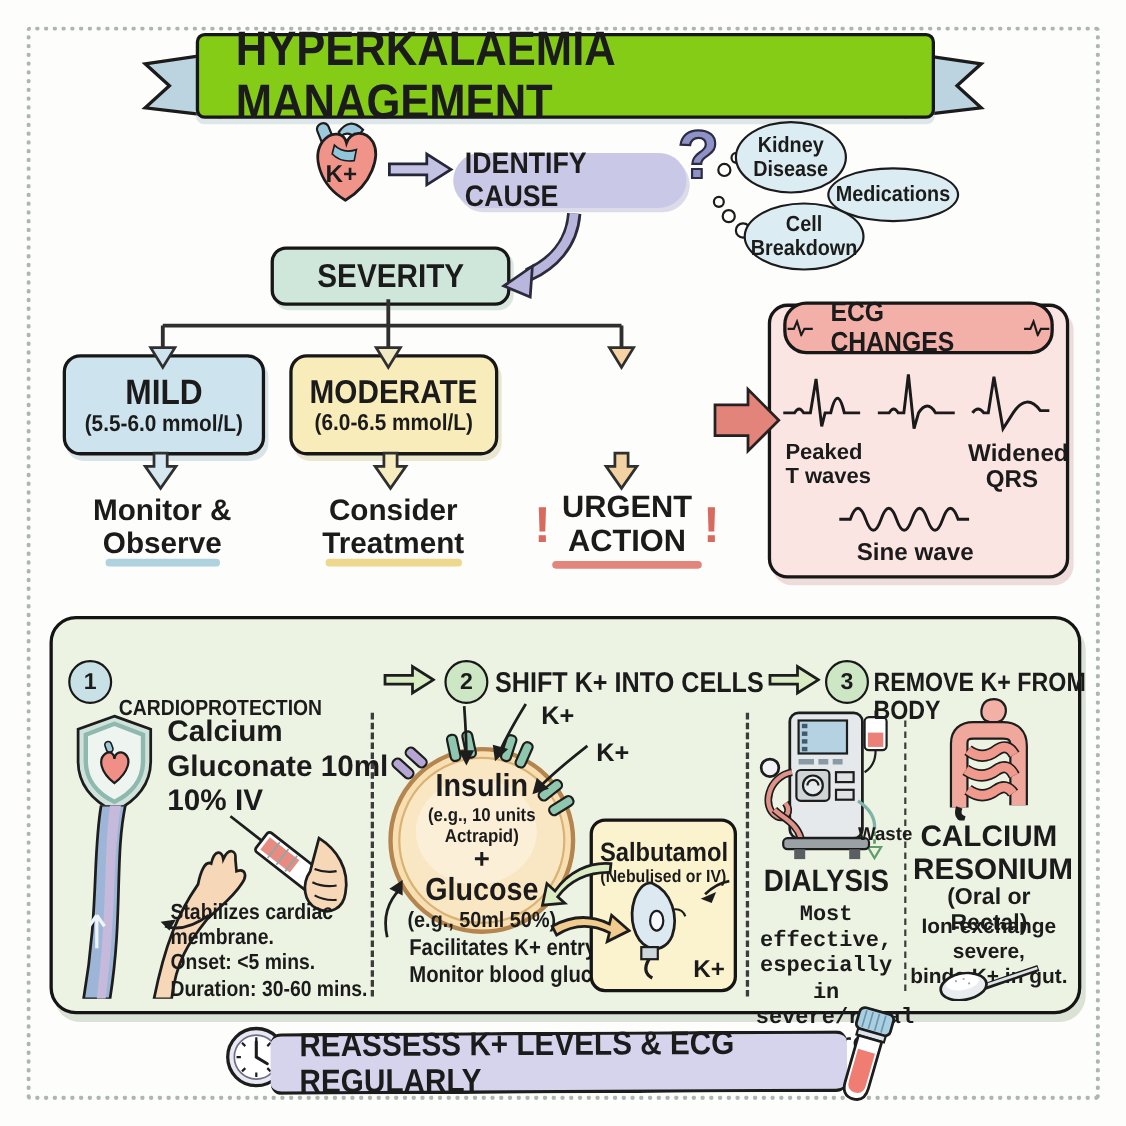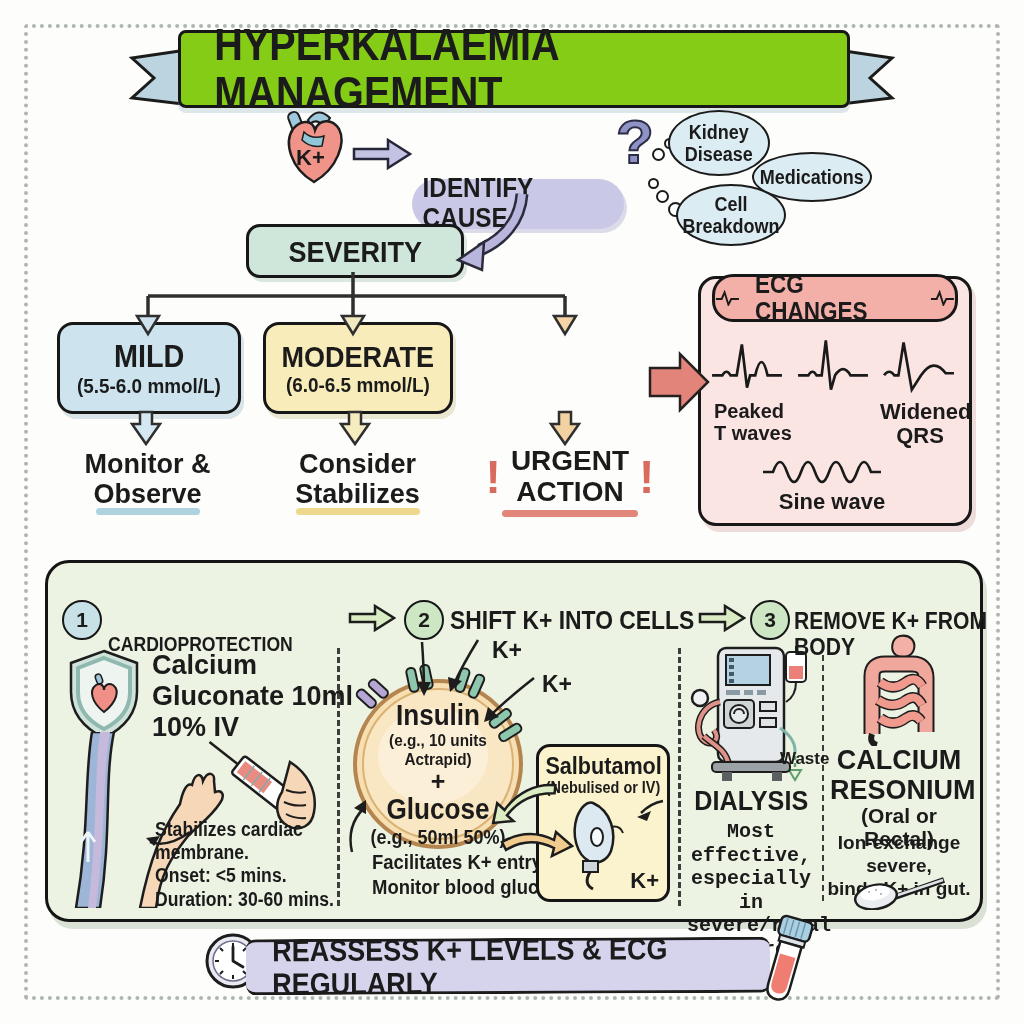--- a/index.html
+++ b/index.html
@@ -45,21 +45,21 @@
     <path d="M32,14 q10,-14 22,-2 l-6,8 q-8,-8 -14,-2 Z" fill="#9ec9dd" stroke="#1d1d1d" stroke-width="2"></path>
     <path d="M38,76 C14,62 8,36 17,23 C26,12 37,15 39,24 C43,13 56,12 63,23 C70,36 62,62 38,76 Z" fill="#f0948a" stroke="#1d1d1d" stroke-width="2.5"></path>
     <path d="M28,26 q8,8 20,4 l-2,10 q-12,2 -20,-6 Z" fill="#8fc6d8" stroke="#1d1d1d" stroke-width="1.5"></path>
   </svg>
   <div class="abs txt" style="left:296px;top:146px;font-size:22px;">K+</div>
 
   <svg class="abs" style="left:352px;top:136px;" width="62" height="36">
     <polygon points="2,13 36,13 36,4 58,18 36,32 36,23 2,23" fill="#c3c2e2" stroke="#26263a" stroke-width="2.5"></polygon>
   </svg>
 
-  <div class="abs" style="left:412px;top:139px;width:212px;height:50px;background:#c9c8e6;border-radius:26px;display:flex;align-items:center;justify-content:center;box-shadow:3px 4px 0 rgba(170,168,210,0.4);margin-top:40px;">
+  <div class="abs" style="left:412px;top:139px;width:212px;height:50px;background:#c9c8e6;border-radius:26px;display:flex;align-items:center;justify-content:center;box-shadow:3px 4px 0 rgba(170,168,210,0.4);">
     <div class="txt cond" style="font-size:27px;">IDENTIFY CAUSE</div>
   </div>
 
   <div class="abs txt" style="left:616px;top:108px;font-size:62px;color:#8e92c6;-webkit-text-stroke:2px #2c2c44;">?</div>
 
   <div class="bubble-dot" style="left:652px;top:148px;width:9px;height:9px;"></div>
   <div class="bubble-dot" style="left:664px;top:138px;width:7px;height:7px;"></div>
   <div class="bubble-dot" style="left:648px;top:178px;width:7px;height:7px;"></div>
   <div class="bubble-dot" style="left:656px;top:190px;width:9px;height:9px;"></div>
   <div class="bubble-dot" style="left:668px;top:202px;width:11px;height:11px;"></div>
@@ -105,21 +105,21 @@
   <div class="abs box" style="left:263px;top:322px;width:184px;height:86px;background:#f8ecba;box-shadow:3px 5px 0 rgba(200,185,130,0.35);">
     <div class="txt cond" style="font-size:30px;">MODERATE</div>
     <div class="txt cond" style="font-size:21px;">(6.0-6.5 mmol/L)</div>
   </div>
 
   <div class="abs txt pre center" style="left:60px;top:450px;width:175px;font-size:27px;">Monitor &amp;
 Observe</div>
   <div class="underline" style="left:96px;top:508px;width:104px;background:#aed2de;"></div>
 
   <div class="abs txt pre center" style="left:270px;top:450px;width:175px;font-size:27px;">Consider
-Stabilizes</div>
+Treatment</div>
   <div class="underline" style="left:296px;top:508px;width:124px;background:#edd88d;"></div>
 
   <div class="abs" style="left:478px;top:446px;width:184px;display:flex;align-items:center;justify-content:center;gap:10px;">
     <span class="txt" style="font-size:46px;color:#d96b5e;">!</span>
     <span class="txt pre center" style="font-size:28px;">URGENT
 ACTION</span>
     <span class="txt" style="font-size:46px;color:#d96b5e;">!</span>
   </div>
   <div class="underline" style="left:502px;top:510px;width:136px;background:#e2857b;"></div>
 
@@ -243,21 +243,21 @@
 
   <div class="abs center" style="left:348px;top:700px;width:180px;z-index:4;">
     <div class="txt cond" style="font-size:29px;">Insulin</div>
     <div class="txt cond" style="font-size:17px;">(e.g., 10 units Actrapid)</div>
     <div class="txt" style="font-size:25px;line-height:1;">+</div>
     <div class="txt cond" style="font-size:29px;">Glucose</div>
     <div class="txt cond" style="font-size:20px;">(e.g., 50ml 50%)</div>
   </div>
 
   <div class="abs" style="left:536px;top:744px;width:128px;height:152px;background:#fbf3cd;border:3px solid #151515;border-radius:14px;z-index:4;">
-    <div class="center" style="padding-top:6px;">
+    <div class="center" style="padding-top:16px;">
       <div class="txt cond" style="font-size:24px;">Salbutamol</div>
       <div class="txt cond" style="font-size:16px;">(Nebulised or IV)</div>
     </div>
     <svg class="abs" style="left:22px;top:52px;" width="64" height="92" viewBox="0 0 64 92">
       <path d="M32,4 C50,12 56,34 50,52 C46,62 36,66 28,62 C16,56 10,36 16,18 C20,8 26,2 32,4 Z" fill="#dce9f0" stroke="#1d1d1d" stroke-width="2.5"></path>
       <ellipse cx="36" cy="38" rx="6" ry="9" fill="#f6fafc" stroke="#1d1d1d" stroke-width="2"></ellipse>
       <rect x="22" y="62" width="15" height="11" fill="#cdd6da" stroke="#1d1d1d" stroke-width="2"></rect>
       <path d="M29,73 q-7,12 3,17" fill="none" stroke="#1d1d1d" stroke-width="3"></path>
       <path d="M50,28 q9,-2 12,6" fill="none" stroke="#1d1d1d" stroke-width="2"></path>
     </svg>

